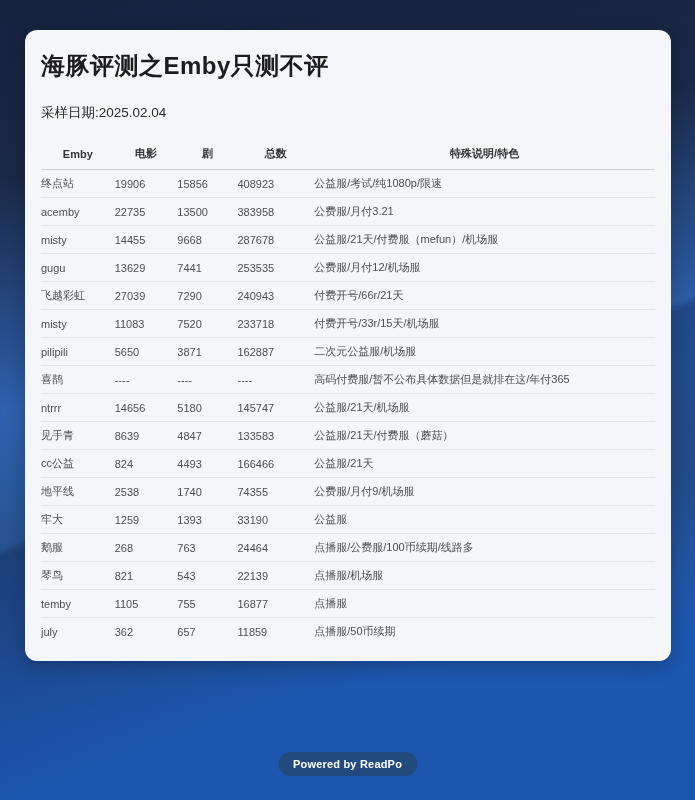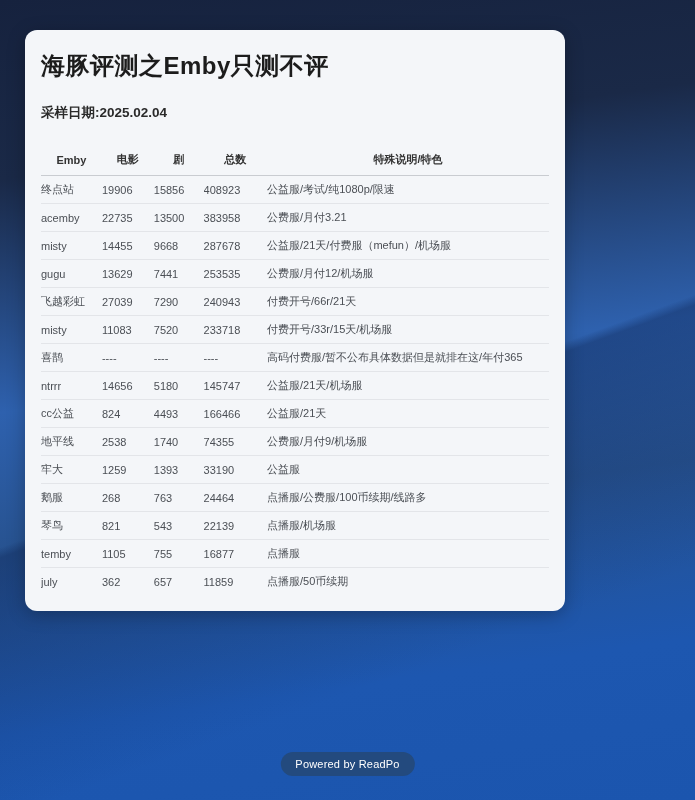--- a/index.html
+++ b/index.html
@@ -13,42 +13,42 @@
     font-family: "Liberation Sans", "DejaVu Sans", sans-serif;
     position: relative;
     background:
       linear-gradient(160deg, rgba(10,30,70,0) 52%, rgba(16,42,92,0.45) 53%, rgba(16,42,92,0) 78%),
       linear-gradient(172deg, #16223e 0%, #1a2947 20%, #2e61ae 46%, #27528f 62%, #1d57b0 82%, #1b55ae 100%);
   }
   .card {
     position: absolute;
     left: 25px;
     top: 30px;
-    width: 540px;
+    width: 646px;
     box-sizing: border-box;
     background: #f4f6f9;
     border-radius: 12px;
     padding: 14px 16px 16px 16px;
     box-shadow: 0 4px 18px rgba(0,0,0,0.25);
   }
   .title {
     margin: 6px 0 0 0;
     font-size: 24px;
     font-weight: 700;
     color: #1c1c1c;
     letter-spacing: 0.5px;
   }
   .date {
     margin-top: 22px;
     font-size: 13.5px;
-    font-weight: 700;
+    font-weight: 400;
     color: #2a2a2a;
   }
   table.emby {
-    margin-top: 24px;
+    margin-top: 18px;
     width: 100%;
     border-collapse: collapse;
     table-layout: fixed;
     font-size: 11px;
     color: #4b4f55;
   }
   table.emby col.col-name  { width: 12.0%; }
   table.emby col.col-movie { width: 10.2%; }
   table.emby col.col-show  { width: 9.8%;  }
   table.emby col.col-total { width: 12.5%; }
@@ -72,21 +72,21 @@
   }
   table.emby tr:last-child td { border-bottom: none; }
   .badge {
     position: absolute;
     left: 50%;
     top: 752px;
     transform: translateX(-50%);
     background: #234a7e;
     color: #ffffff;
     font-size: 11px;
-    font-weight: 400;
+    font-weight: 700;
     padding: 6px 15px;
     border-radius: 13px;
     letter-spacing: 0.2px;
     white-space: nowrap;
   }
 </style>
 </head>
 <body>
 
 <div class="card">
@@ -146,32 +146,46 @@
           <td>付费开号/66r/21天</td>
         </tr>
         <tr>
           <td>misty</td>
           <td>11083</td>
           <td>7520</td>
           <td>233718</td>
           <td>付费开号/33r/15天/机场服</td>
         </tr>
         <tr>
+          <td>pilipili</td>
+          <td>5650</td>
+          <td>3871</td>
+          <td>162887</td>
+          <td>二次元公益服/机场服</td>
+        </tr>
+        <tr>
           <td>喜鹊</td>
           <td>----</td>
           <td>----</td>
           <td>----</td>
           <td>高码付费服/暂不公布具体数据但是就排在这/年付365</td>
         </tr>
         <tr>
           <td>ntrrr</td>
           <td>14656</td>
           <td>5180</td>
           <td>145747</td>
           <td>公益服/21天/机场服</td>
+        </tr>
+        <tr>
+          <td>见手青</td>
+          <td>8639</td>
+          <td>4847</td>
+          <td>133583</td>
+          <td>公益服/21天/付费服（蘑菇）</td>
         </tr>
         <tr>
           <td>cc公益</td>
           <td>824</td>
           <td>4493</td>
           <td>166466</td>
           <td>公益服/21天</td>
         </tr>
         <tr>
           <td>地平线</td>

